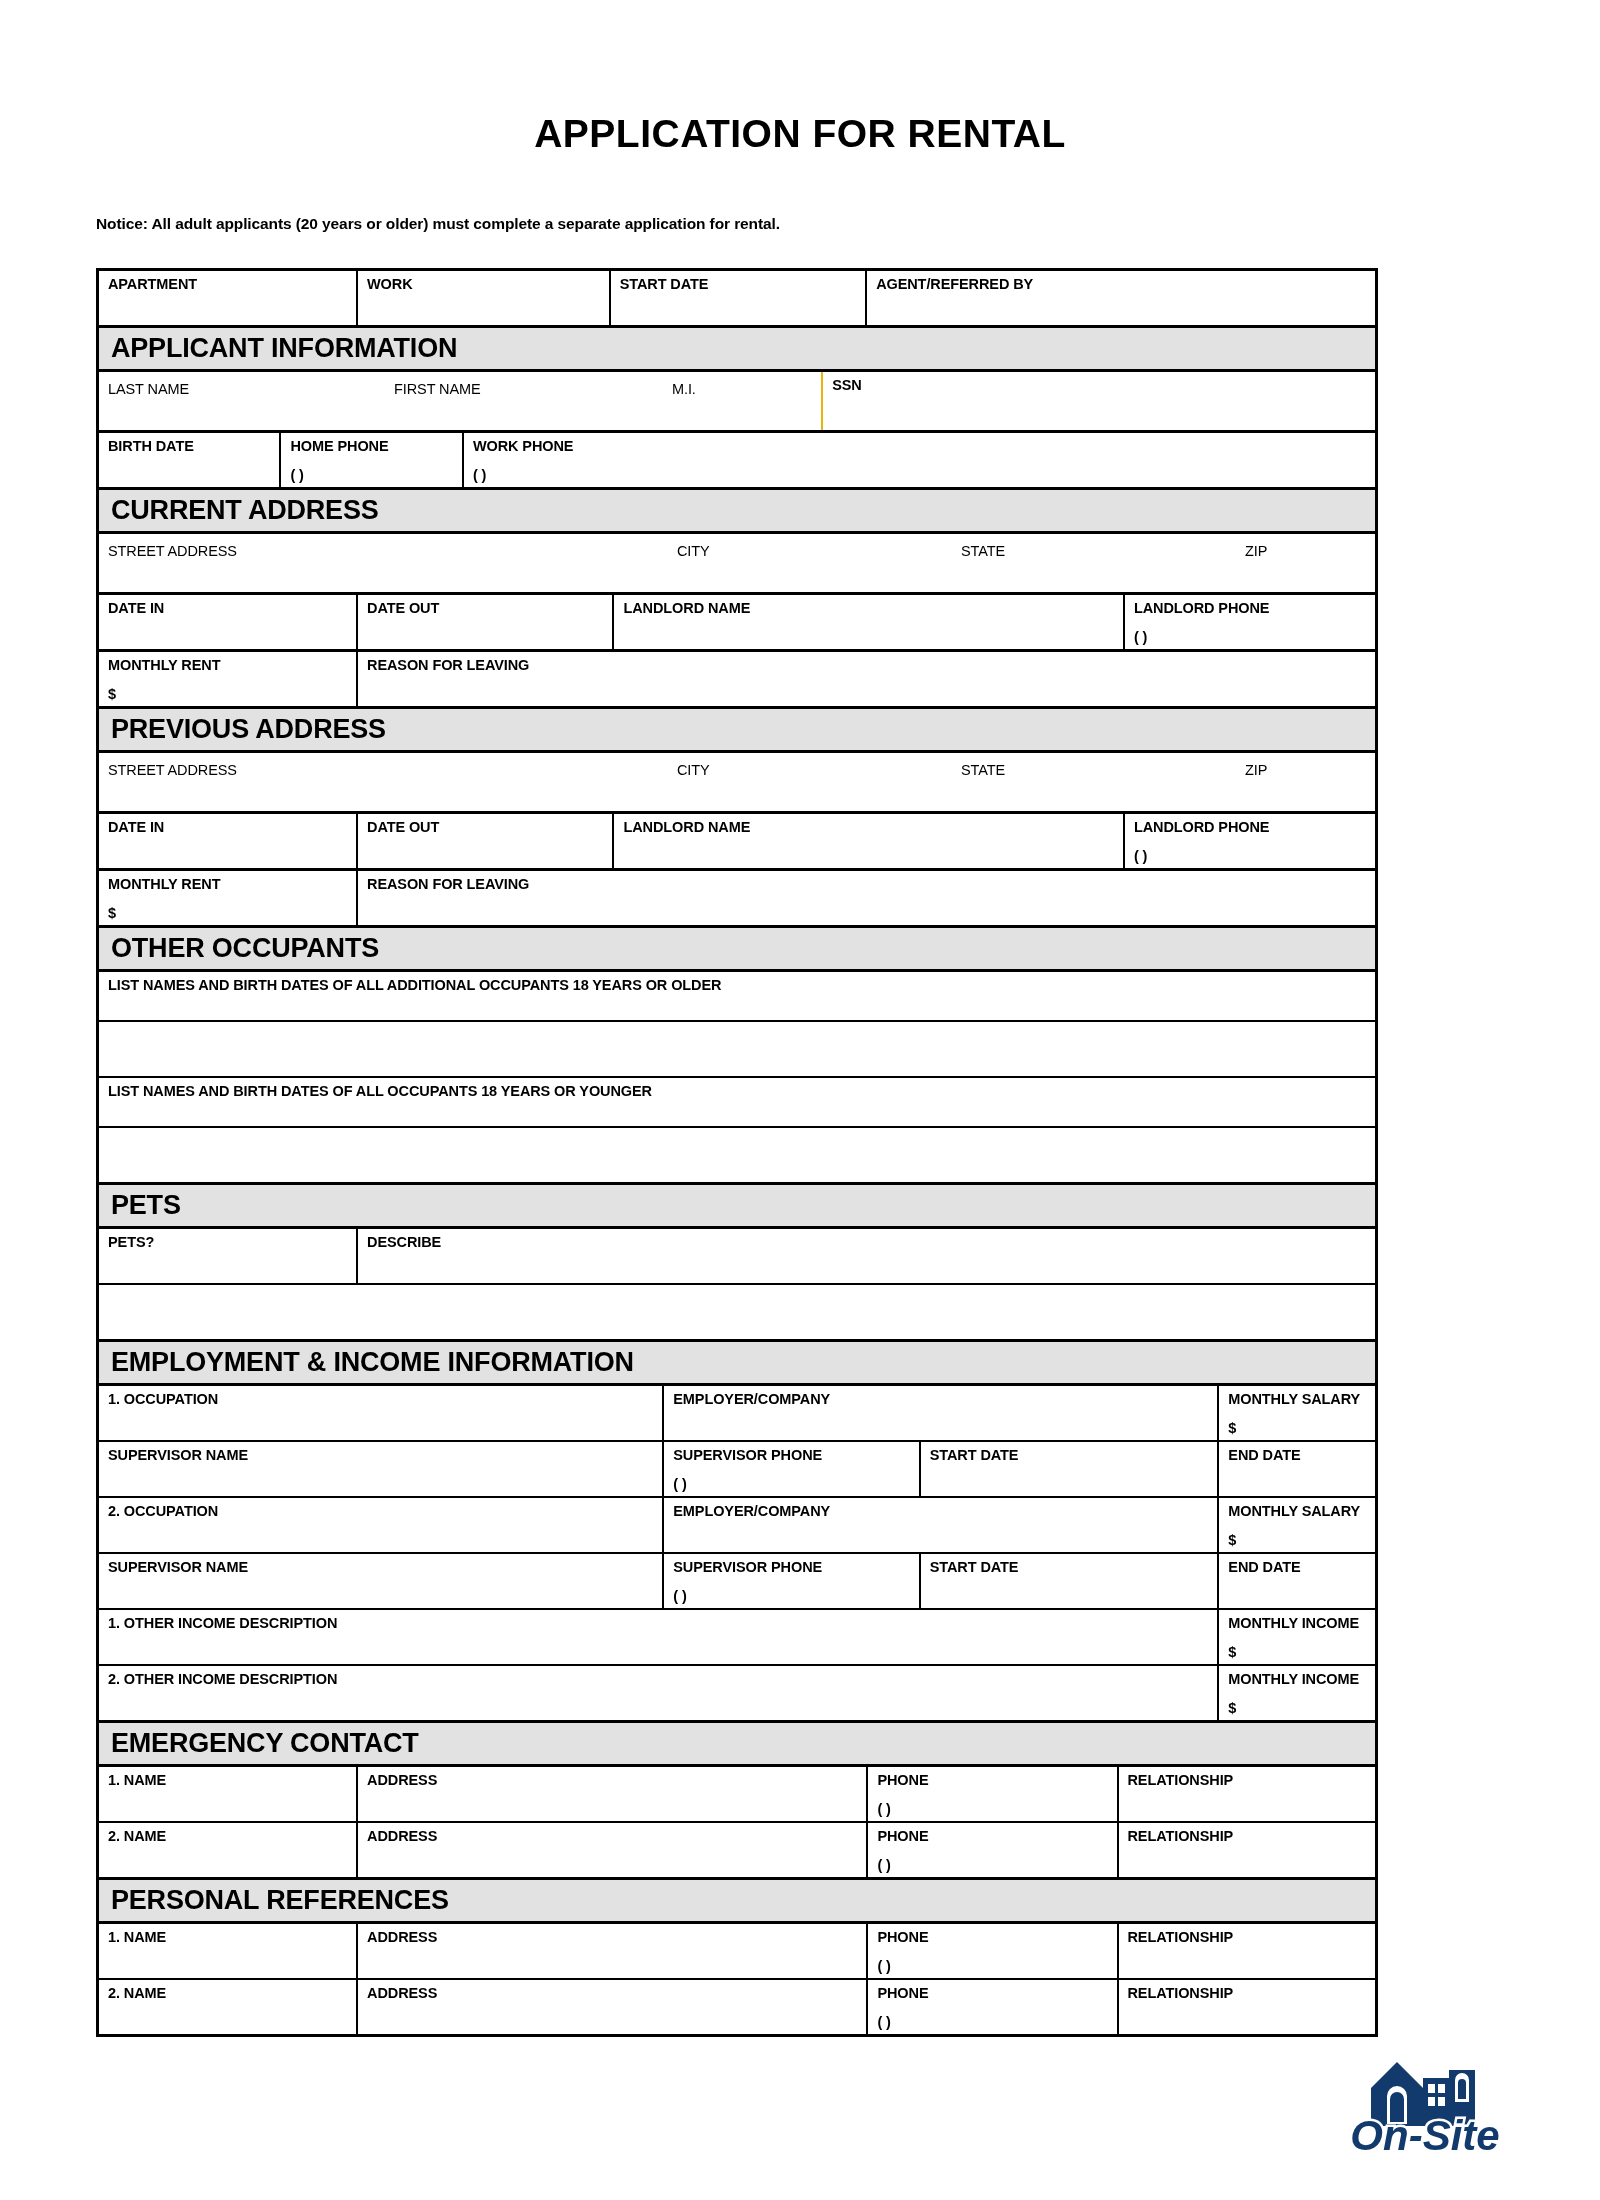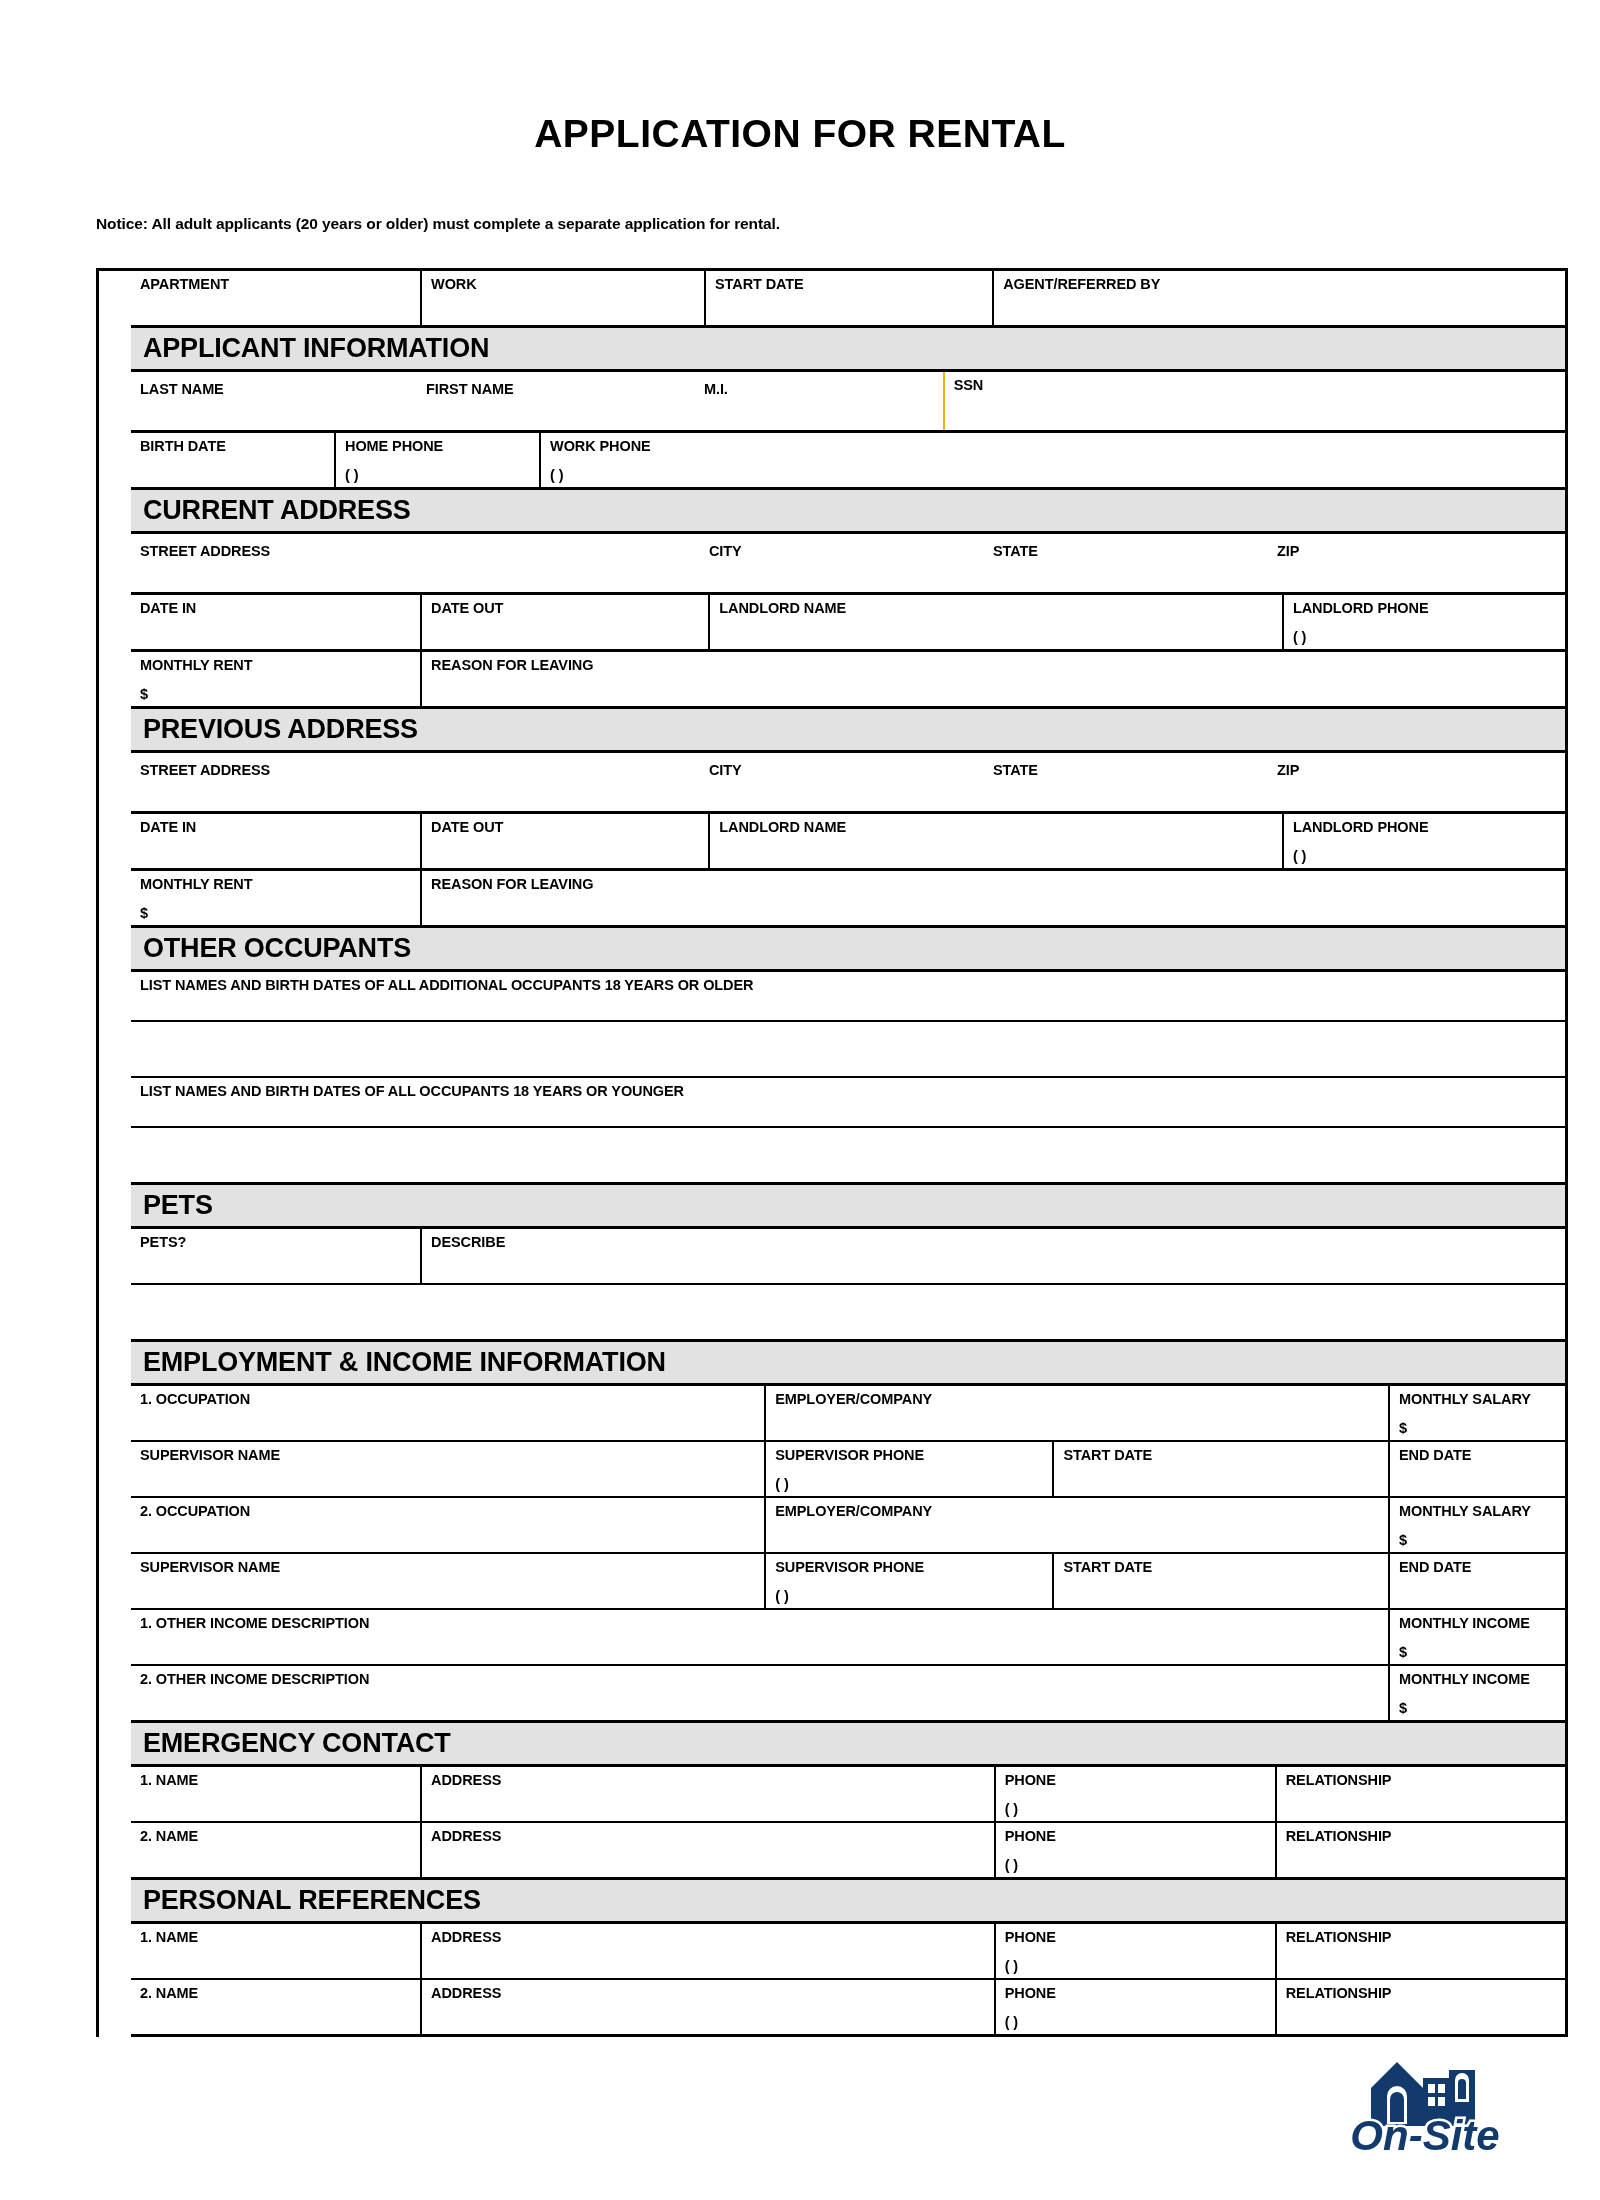--- a/index.html
+++ b/index.html
@@ -40,25 +40,24 @@
     font-size: 15.5px;
     font-weight: bold;
     letter-spacing: -0.1px;
   }
 
   
   .form-table {
     position: absolute;
     top: 268px;
     left: 96px;
-    width: 1472px;
+    width: 1282px;
     border-left: 3px solid #000;
     border-right: 3px solid #000;
     border-top: 3px solid #000;
-    padding-left: 32px;
   }
 
   .row {
     position: relative;
     display: flex;
     width: 100%;
     border-bottom: 3px solid #000;
     background: #ffffff;
   }
   .row.thin { border-bottom-width: 2px; }
@@ -96,21 +95,21 @@
   
   .merged {
     position: relative;
     width: 100%;
     min-height: 54px;
   }
   .merged .flbl {
     position: absolute;
     top: 4px;
     font-size: 14.5px;
-    font-weight: bold;
+    font-weight: normal;
     letter-spacing: -0.1px;
     white-space: nowrap;
   }
 
   .blankrow { min-height: 54px; }
 
   .ital { }
 
   
   .logo {

